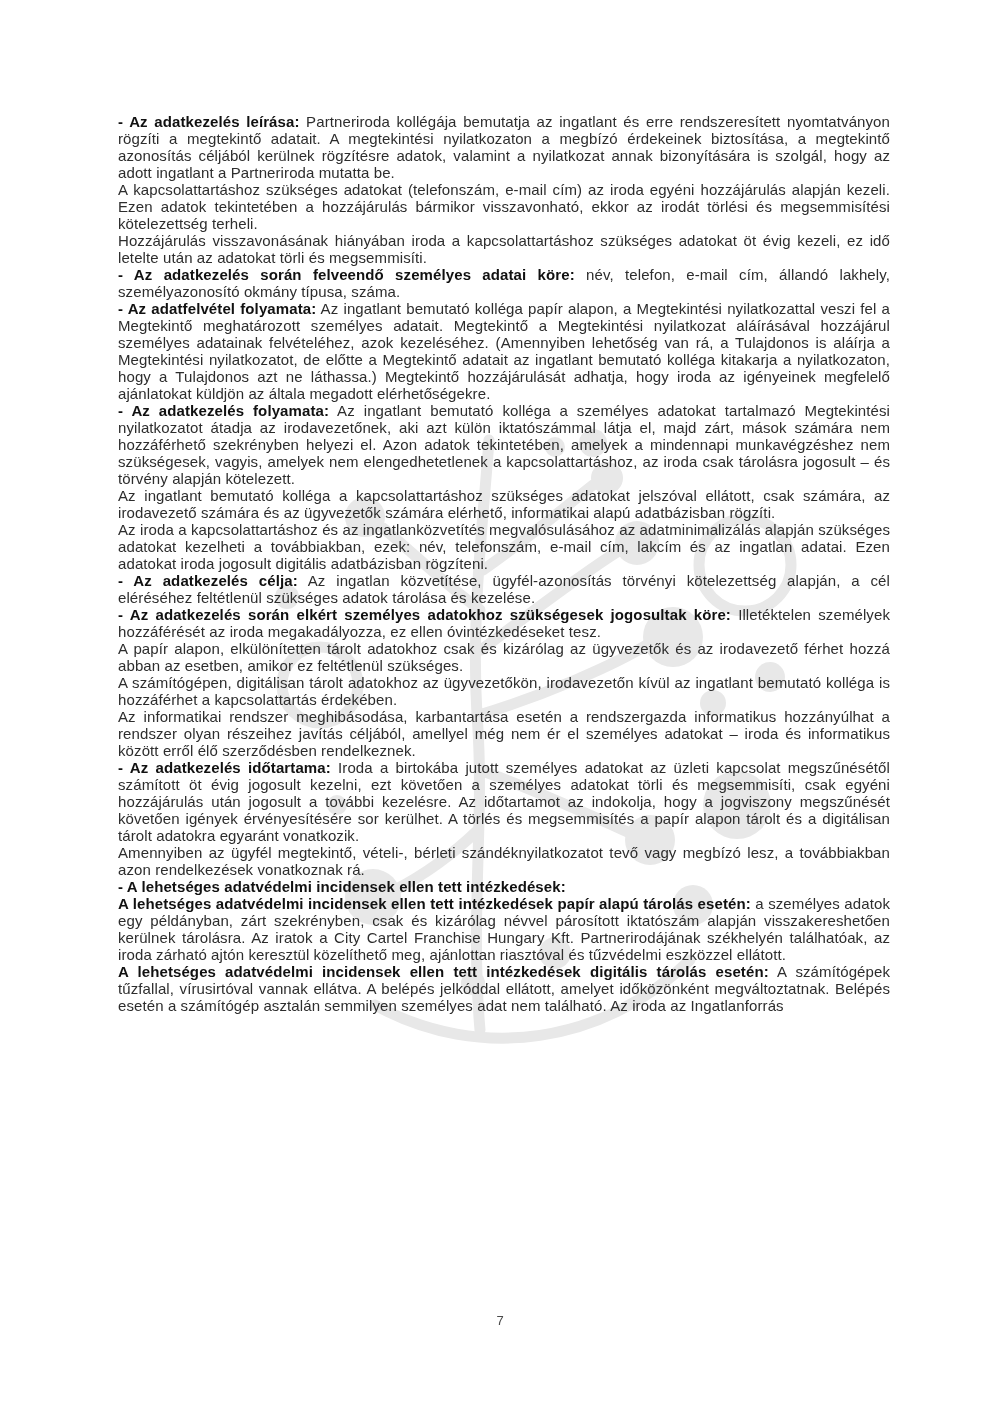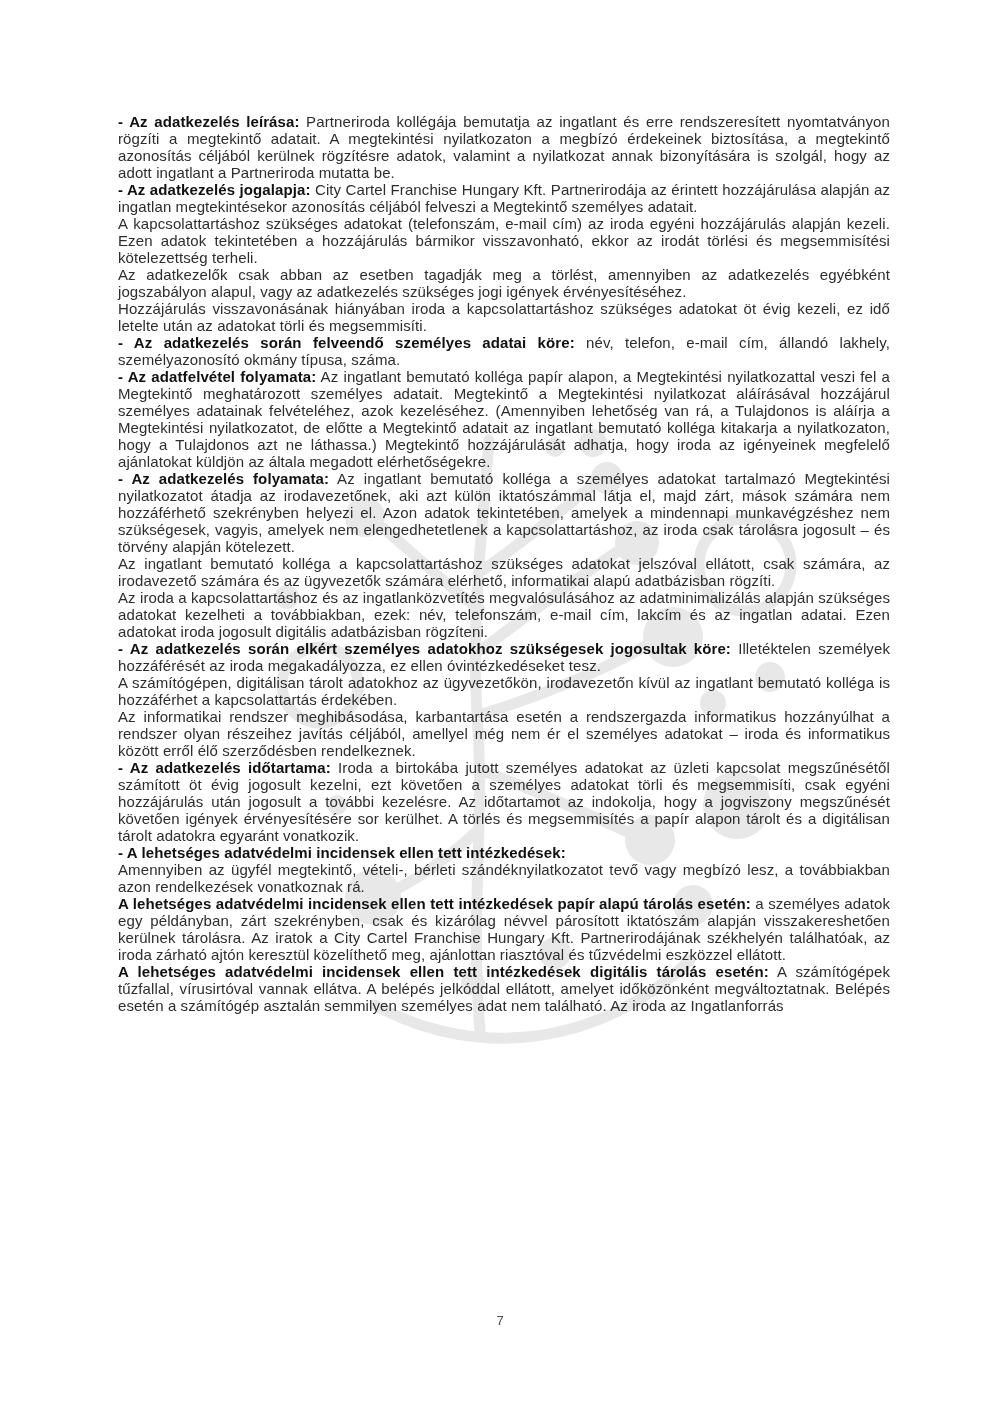--- a/index.html
+++ b/index.html
@@ -76,34 +76,34 @@
       <circle cx="248" cy="598" r="12"></circle>
       <circle cx="545" cy="292" r="15"></circle>
       <circle cx="112" cy="420" r="10"></circle>
       <circle cx="512" cy="420" r="34"></circle>
       <circle cx="468" cy="520" r="20"></circle>
     </g>
   </svg>
 
   <div class="content" id="paragraphs">
       <p class="para"><strong class="lead">- Az adatkezelés leírása:</strong><span> Partneriroda kollégája bemutatja az ingatlant és erre rendszeresített nyomtatványon rögzíti a megtekintő adatait. A megtekintési nyilatkozaton a megbízó érdekeinek biztosítása, a megtekintő azonosítás céljából kerülnek rögzítésre adatok, valamint a nyilatkozat annak bizonyítására is szolgál, hogy az adott ingatlant a Partneriroda mutatta be.</span></p>
-      <p class="para"><strong class="lead">- Az adatkezelés jogalapja:</strong><span> City Cartel Franchise Hungary Kft. Partnerirodája az érintett hozzájárulása alapján az ingatlan megtekintésekor azonosítás céljából felveszi a Megtekintő személyes adatait.</span></p>
       <p class="para"><span>A kapcsolattartáshoz szükséges adatokat (telefonszám, e-mail cím) az iroda egyéni hozzájárulás alapján kezeli. Ezen adatok tekintetében a hozzájárulás bármikor visszavonható, ekkor az irodát törlési és megsemmisítési kötelezettség terheli.</span></p>
-      <p class="para"><span>Az adatkezelők csak abban az esetben tagadják meg a törlést, amennyiben az adatkezelés egyébként jogszabályon alapul, vagy az adatkezelés szükséges jogi igények érvényesítéséhez.</span></p>
       <p class="para"><span>Hozzájárulás visszavonásának hiányában iroda a kapcsolattartáshoz szükséges adatokat öt évig kezeli, ez idő letelte után az adatokat törli és megsemmisíti.</span></p>
       <p class="para"><strong class="lead">- Az adatkezelés során felveendő személyes adatai köre:</strong><span> név, telefon, e-mail cím, állandó lakhely, személyazonosító okmány típusa, száma.</span></p>
       <p class="para"><strong class="lead">- Az adatfelvétel folyamata:</strong><span> Az ingatlant bemutató kolléga papír alapon, a Megtekintési nyilatkozattal veszi fel a Megtekintő meghatározott személyes adatait. Megtekintő a Megtekintési nyilatkozat aláírásával hozzájárul személyes adatainak felvételéhez, azok kezeléséhez. (Amennyiben lehetőség van rá, a Tulajdonos is aláírja a Megtekintési nyilatkozatot, de előtte a Megtekintő adatait az ingatlant bemutató kolléga kitakarja a nyilatkozaton, hogy a Tulajdonos azt ne láthassa.) Megtekintő hozzájárulását adhatja, hogy iroda az igényeinek megfelelő ajánlatokat küldjön az általa megadott elérhetőségekre.</span></p>
       <p class="para"><strong class="lead">- Az adatkezelés folyamata:</strong><span> Az ingatlant bemutató kolléga a személyes adatokat tartalmazó Megtekintési nyilatkozatot átadja az irodavezetőnek, aki azt külön iktatószámmal látja el, majd zárt, mások számára nem hozzáférhető szekrényben helyezi el. Azon adatok tekintetében, amelyek a mindennapi munkavégzéshez nem szükségesek, vagyis, amelyek nem elengedhetetlenek a kapcsolattartáshoz, az iroda csak tárolásra jogosult – és törvény alapján kötelezett.</span></p>
       <p class="para"><span>Az ingatlant bemutató kolléga a kapcsolattartáshoz szükséges adatokat jelszóval ellátott, csak számára, az irodavezető számára és az ügyvezetők számára elérhető, informatikai alapú adatbázisban rögzíti.</span></p>
       <p class="para"><span>Az iroda a kapcsolattartáshoz és az ingatlanközvetítés megvalósulásához az adatminimalizálás alapján szükséges adatokat kezelheti a továbbiakban, ezek: név, telefonszám, e-mail cím, lakcím és az ingatlan adatai. Ezen adatokat iroda jogosult digitális adatbázisban rögzíteni.</span></p>
+      <p class="para"><strong class="lead">- Az adatkezelés célja:</strong><span> Az ingatlan közvetítése, ügyfél-azonosítás törvényi kötelezettség alapján, a cél eléréséhez feltétlenül szükséges adatok tárolása és kezelése.</span></p>
       <p class="para"><strong class="lead">- Az adatkezelés során elkért személyes adatokhoz szükségesek jogosultak köre:</strong><span> Illetéktelen személyek hozzáférését az iroda megakadályozza, ez ellen óvintézkedéseket tesz.</span></p>
+      <p class="para"><span>A papír alapon, elkülönítetten tárolt adatokhoz csak és kizárólag az ügyvezetők és az irodavezető férhet hozzá abban az esetben, amikor ez feltétlenül szükséges.</span></p>
       <p class="para"><span>A számítógépen, digitálisan tárolt adatokhoz az ügyvezetőkön, irodavezetőn kívül az ingatlant bemutató kolléga is hozzáférhet a kapcsolattartás érdekében.</span></p>
       <p class="para"><span>Az informatikai rendszer meghibásodása, karbantartása esetén a rendszergazda informatikus hozzányúlhat a rendszer olyan részeihez javítás céljából, amellyel még nem ér el személyes adatokat – iroda és informatikus között erről élő szerződésben rendelkeznek.</span></p>
       <p class="para"><strong class="lead">- Az adatkezelés időtartama:</strong><span> Iroda a birtokába jutott személyes adatokat az üzleti kapcsolat megszűnésétől számított öt évig jogosult kezelni, ezt követően a személyes adatokat törli és megsemmisíti, csak egyéni hozzájárulás után jogosult a további kezelésre. Az időtartamot az indokolja, hogy a jogviszony megszűnését követően igények érvényesítésére sor kerülhet. A törlés és megsemmisítés a papír alapon tárolt és a digitálisan tárolt adatokra egyaránt vonatkozik.</span></p>
+      <p class="para"><span>Amennyiben az ügyfél megtekintő, vételi-, bérleti szándéknyilatkozatot tevő vagy megbízó lesz, a továbbiakban azon rendelkezések vonatkoznak rá.</span></p>
       <p class="para"><strong class="lead">- A lehetséges adatvédelmi incidensek ellen tett intézkedések:</strong></p>
-      <p class="para"><span>Amennyiben az ügyfél megtekintő, vételi-, bérleti szándéknyilatkozatot tevő vagy megbízó lesz, a továbbiakban azon rendelkezések vonatkoznak rá.</span></p>
       <p class="para"><strong class="lead italic">A lehetséges adatvédelmi incidensek ellen tett intézkedések papír alapú tárolás esetén:</strong><span> a személyes adatok egy példányban, zárt szekrényben, csak és kizárólag névvel párosított iktatószám alapján visszakereshetően kerülnek tárolásra. Az iratok a City Cartel Franchise Hungary Kft.  Partnerirodájának székhelyén találhatóak, az iroda zárható ajtón keresztül közelíthető meg, ajánlottan riasztóval és tűzvédelmi eszközzel ellátott.</span></p>
       <p class="para"><strong class="lead italic">A lehetséges adatvédelmi incidensek ellen tett intézkedések digitális tárolás esetén:</strong><span> A számítógépek tűzfallal, vírusirtóval vannak ellátva. A belépés jelkóddal ellátott, amelyet időközönként megváltoztatnak. Belépés esetén a számítógép asztalán semmilyen személyes adat nem található. Az iroda az Ingatlanforrás</span></p>
     </div>
 
   <div class="page-number">7</div>
 
 </div>
 
 </body></html>

